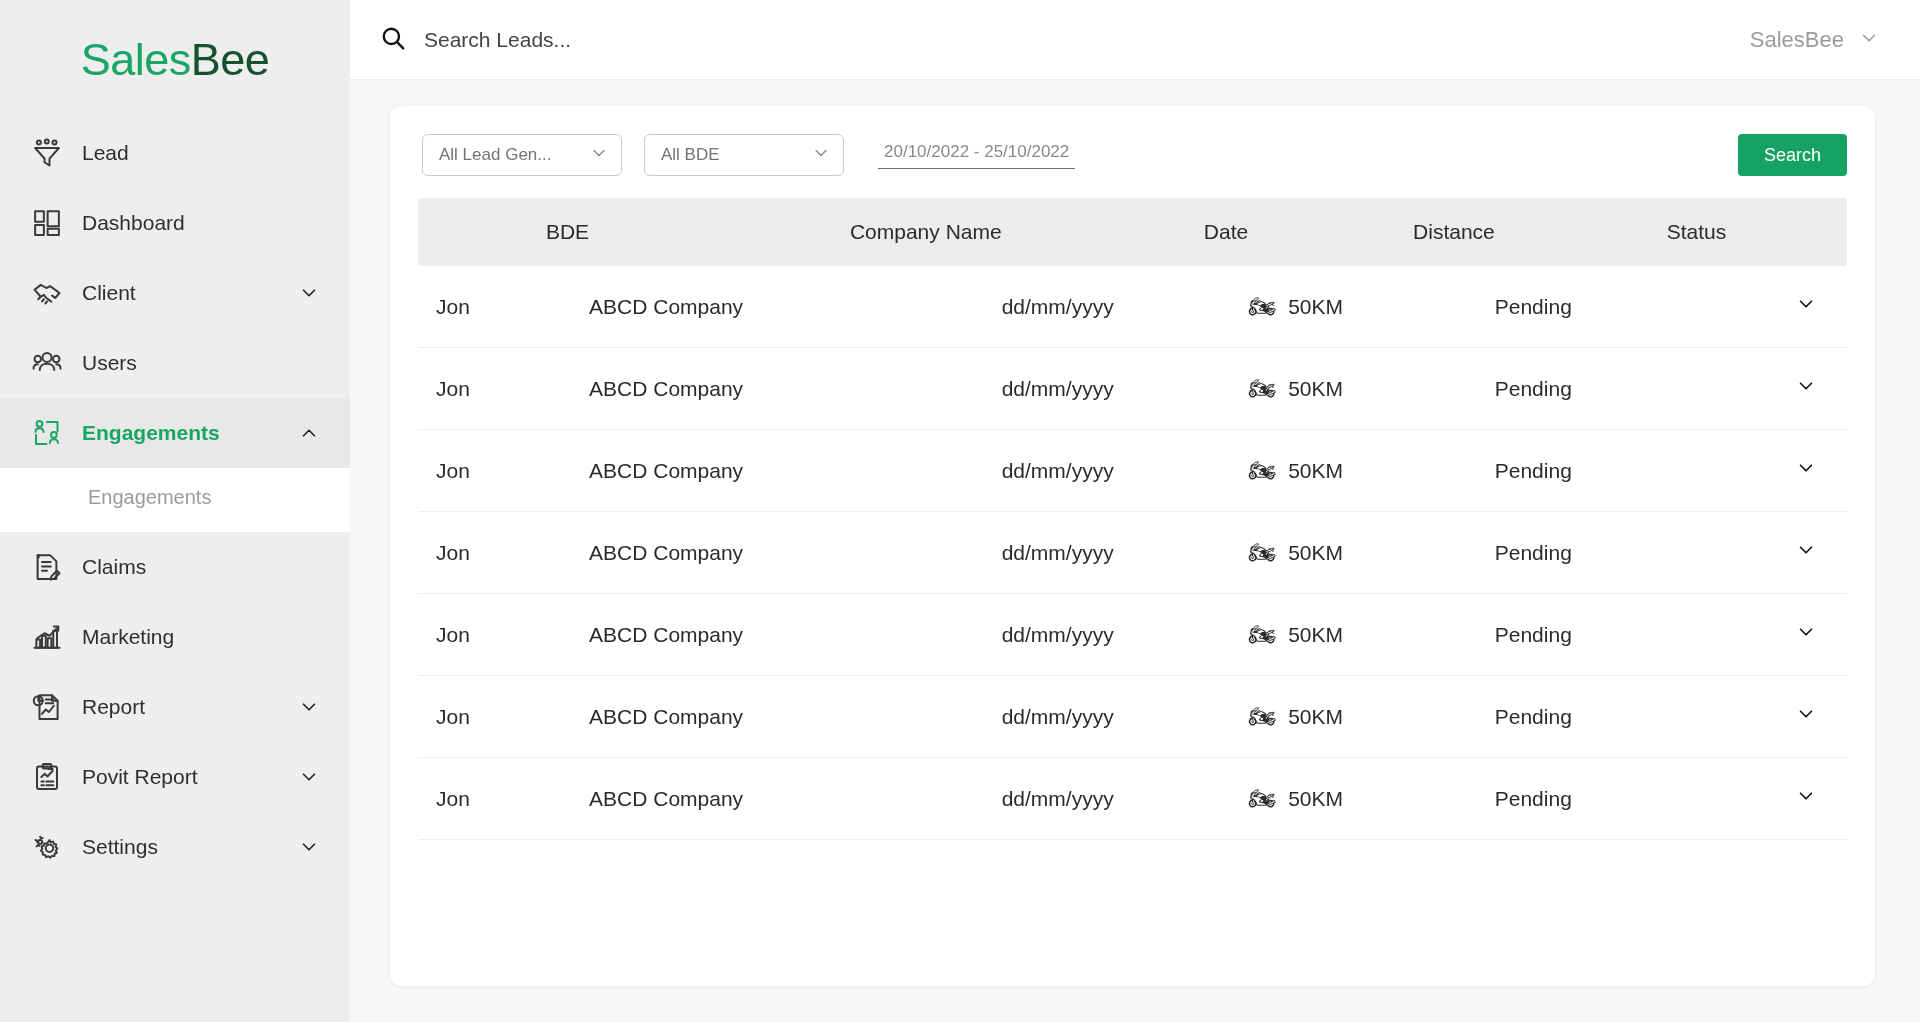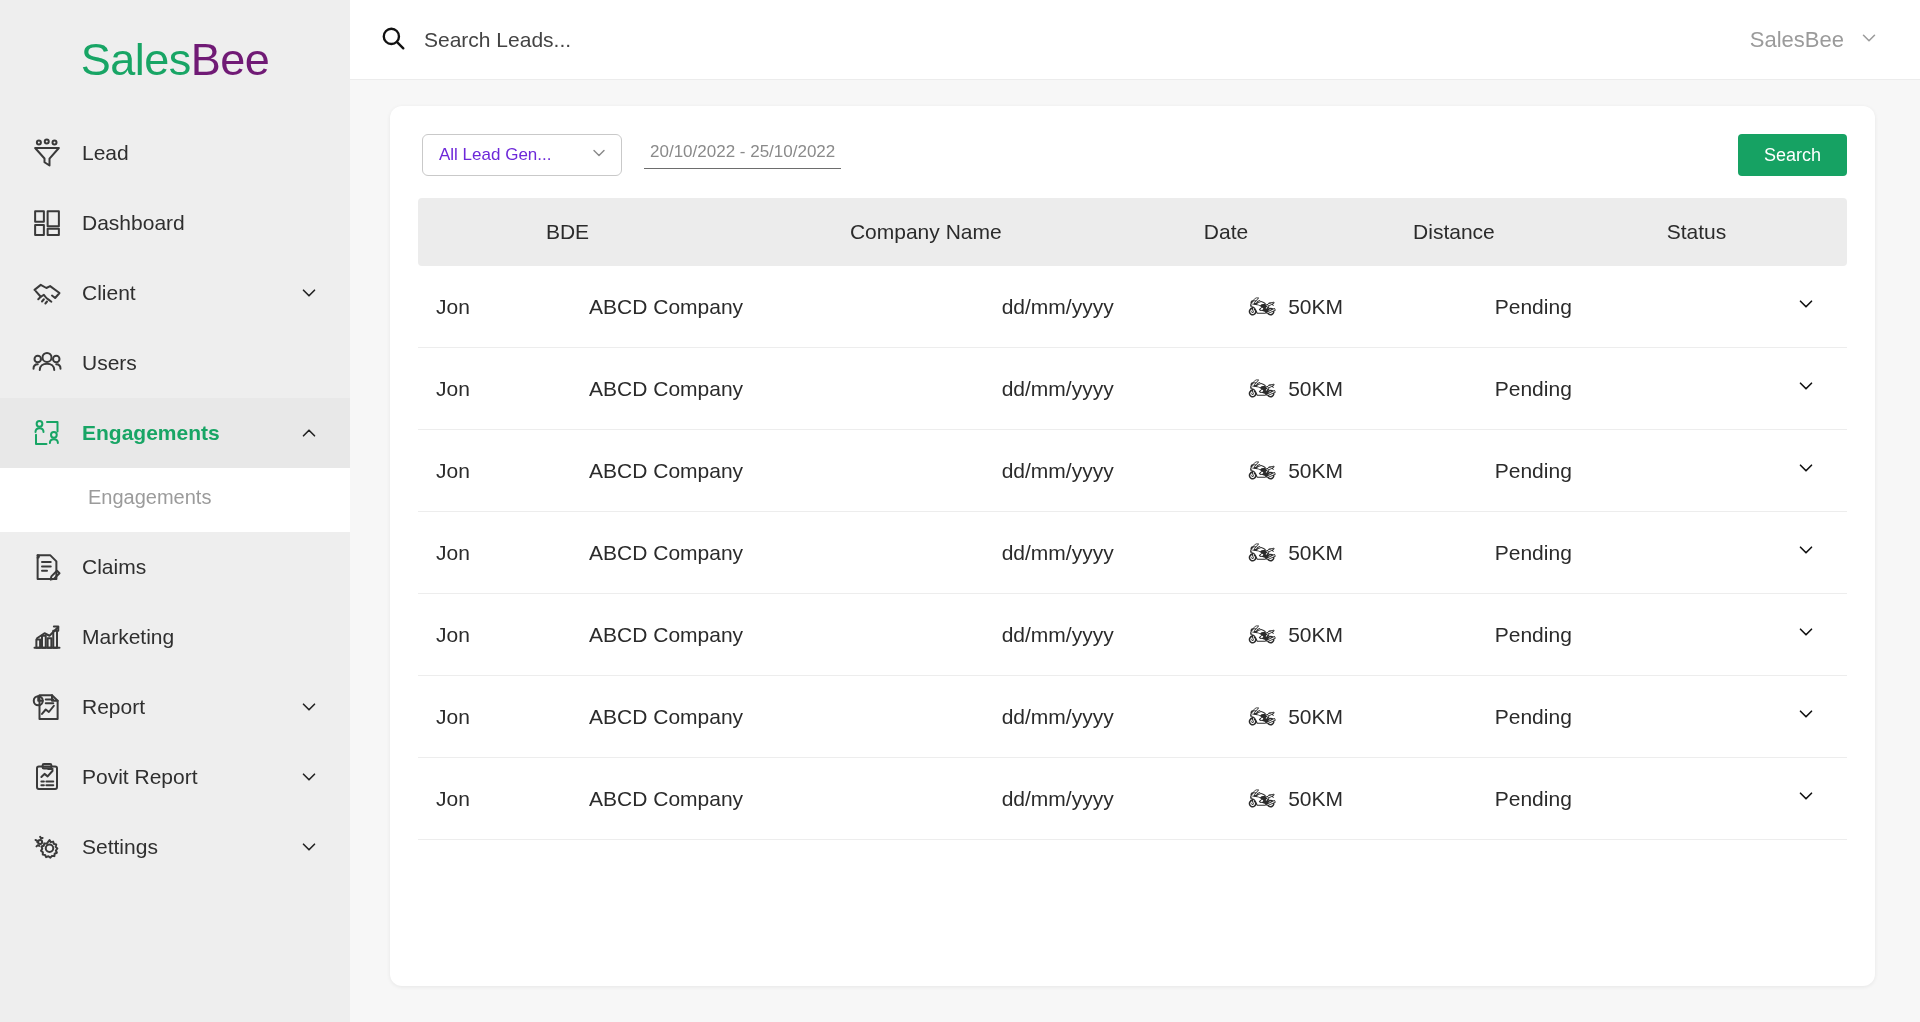--- a/index.html
+++ b/index.html
@@ -14,21 +14,21 @@
   
   .sidebar {
     width: 350px; flex: 0 0 350px; height: 1022px;
     background: #eeeeee;
     display: flex; flex-direction: column;
     overflow: hidden;
   }
   .logo-wrap { height: 118px; display: flex; align-items: center; justify-content: center; }
   .logo { font-size: 45px; letter-spacing: -0.5px; font-weight: 400; line-height: 1; position: relative; }
   .logo .g { color: #18a565; }
-  .logo .y { color: #701a75; }
+  .logo .y { color: #14532d; }
   .nav { flex: 1; display: flex; flex-direction: column; }
   .nav-item {
     display: flex; align-items: center;
     height: 70px; padding: 0 30px 0 32px;
     cursor: pointer; position: relative;
   }
   .nav-item .ico { width: 40px; flex: 0 0 40px; display: flex; align-items: center; justify-content: flex-start; }
   .nav-item .lbl { font-size: 21px; color: #2f2f2f; margin-left: 10px; }
   .nav-item.active .lbl { color: #18a565; font-weight: 600; }
   .nav-item .chev { margin-left: auto; display: flex; align-items: center; }
@@ -59,23 +59,23 @@
   .card {
     background: #ffffff; border-radius: 12px;
     box-shadow: 0 1px 4px rgba(0,0,0,0.07);
     padding: 28px 28px 0 28px; height: 880px;
   }
   .filters { display: flex; align-items: center; gap: 22px; padding: 0 0 22px 4px; }
   .select-box {
     width: 200px; height: 42px; border: 1px solid #c9c9c9; border-radius: 6px;
     display: flex; align-items: center; padding: 0 12px 0 16px; cursor: pointer; background: #fff;
   }
-  .select-box .val { font-size: 17px; color: #6d28d9; flex: 1; }
+  .select-box .val { font-size: 17px; color: #737373; flex: 1; }
   .date-range {
-    border-bottom: 1.5px solid #6d6d6d; padding: 0 6px 6px 6px; 
+    border-bottom: 1.5px solid #6d6d6d; padding: 0 6px 6px 6px; margin-left: 12px;
     font-size: 17px; color: #8a8a8a; cursor: pointer; min-width: 190px; text-align: center;
   }
   .search-btn {
     margin-left: auto; background: #16a263; color: #fff; border: none; border-radius: 4px;
     height: 42px; padding: 0 26px; font-size: 18px; cursor: pointer;
     font-family: "Liberation Sans", sans-serif;
   }
 
   table { width: 100%; border-collapse: collapse; table-layout: fixed; }
   thead tr { background: #ececec; }
@@ -289,20 +289,28 @@
         </span>
       </div>
     </header>
 
     <div class="content">
       <section class="card">
 
         <div class="filters">
           <div class="select-box">
             <span class="val">All Lead Gen...</span>
+            <span>
+              <svg width="20" height="20" viewBox="0 0 24 24" fill="none" stroke="#8a8a8a" stroke-width="1.7" stroke-linecap="round" stroke-linejoin="round">
+                  <polyline points="6 9 12 15 18 9"></polyline>
+                </svg>
+            </span>
+          </div>
+          <div class="select-box">
+            <span class="val">All BDE</span>
             <span>
               <svg width="20" height="20" viewBox="0 0 24 24" fill="none" stroke="#8a8a8a" stroke-width="1.7" stroke-linecap="round" stroke-linejoin="round">
                   <polyline points="6 9 12 15 18 9"></polyline>
                 </svg>
             </span>
           </div>
           <div class="date-range">20/10/2022 - 25/10/2022</div>
           <button class="search-btn">Search</button>
         </div>
 

